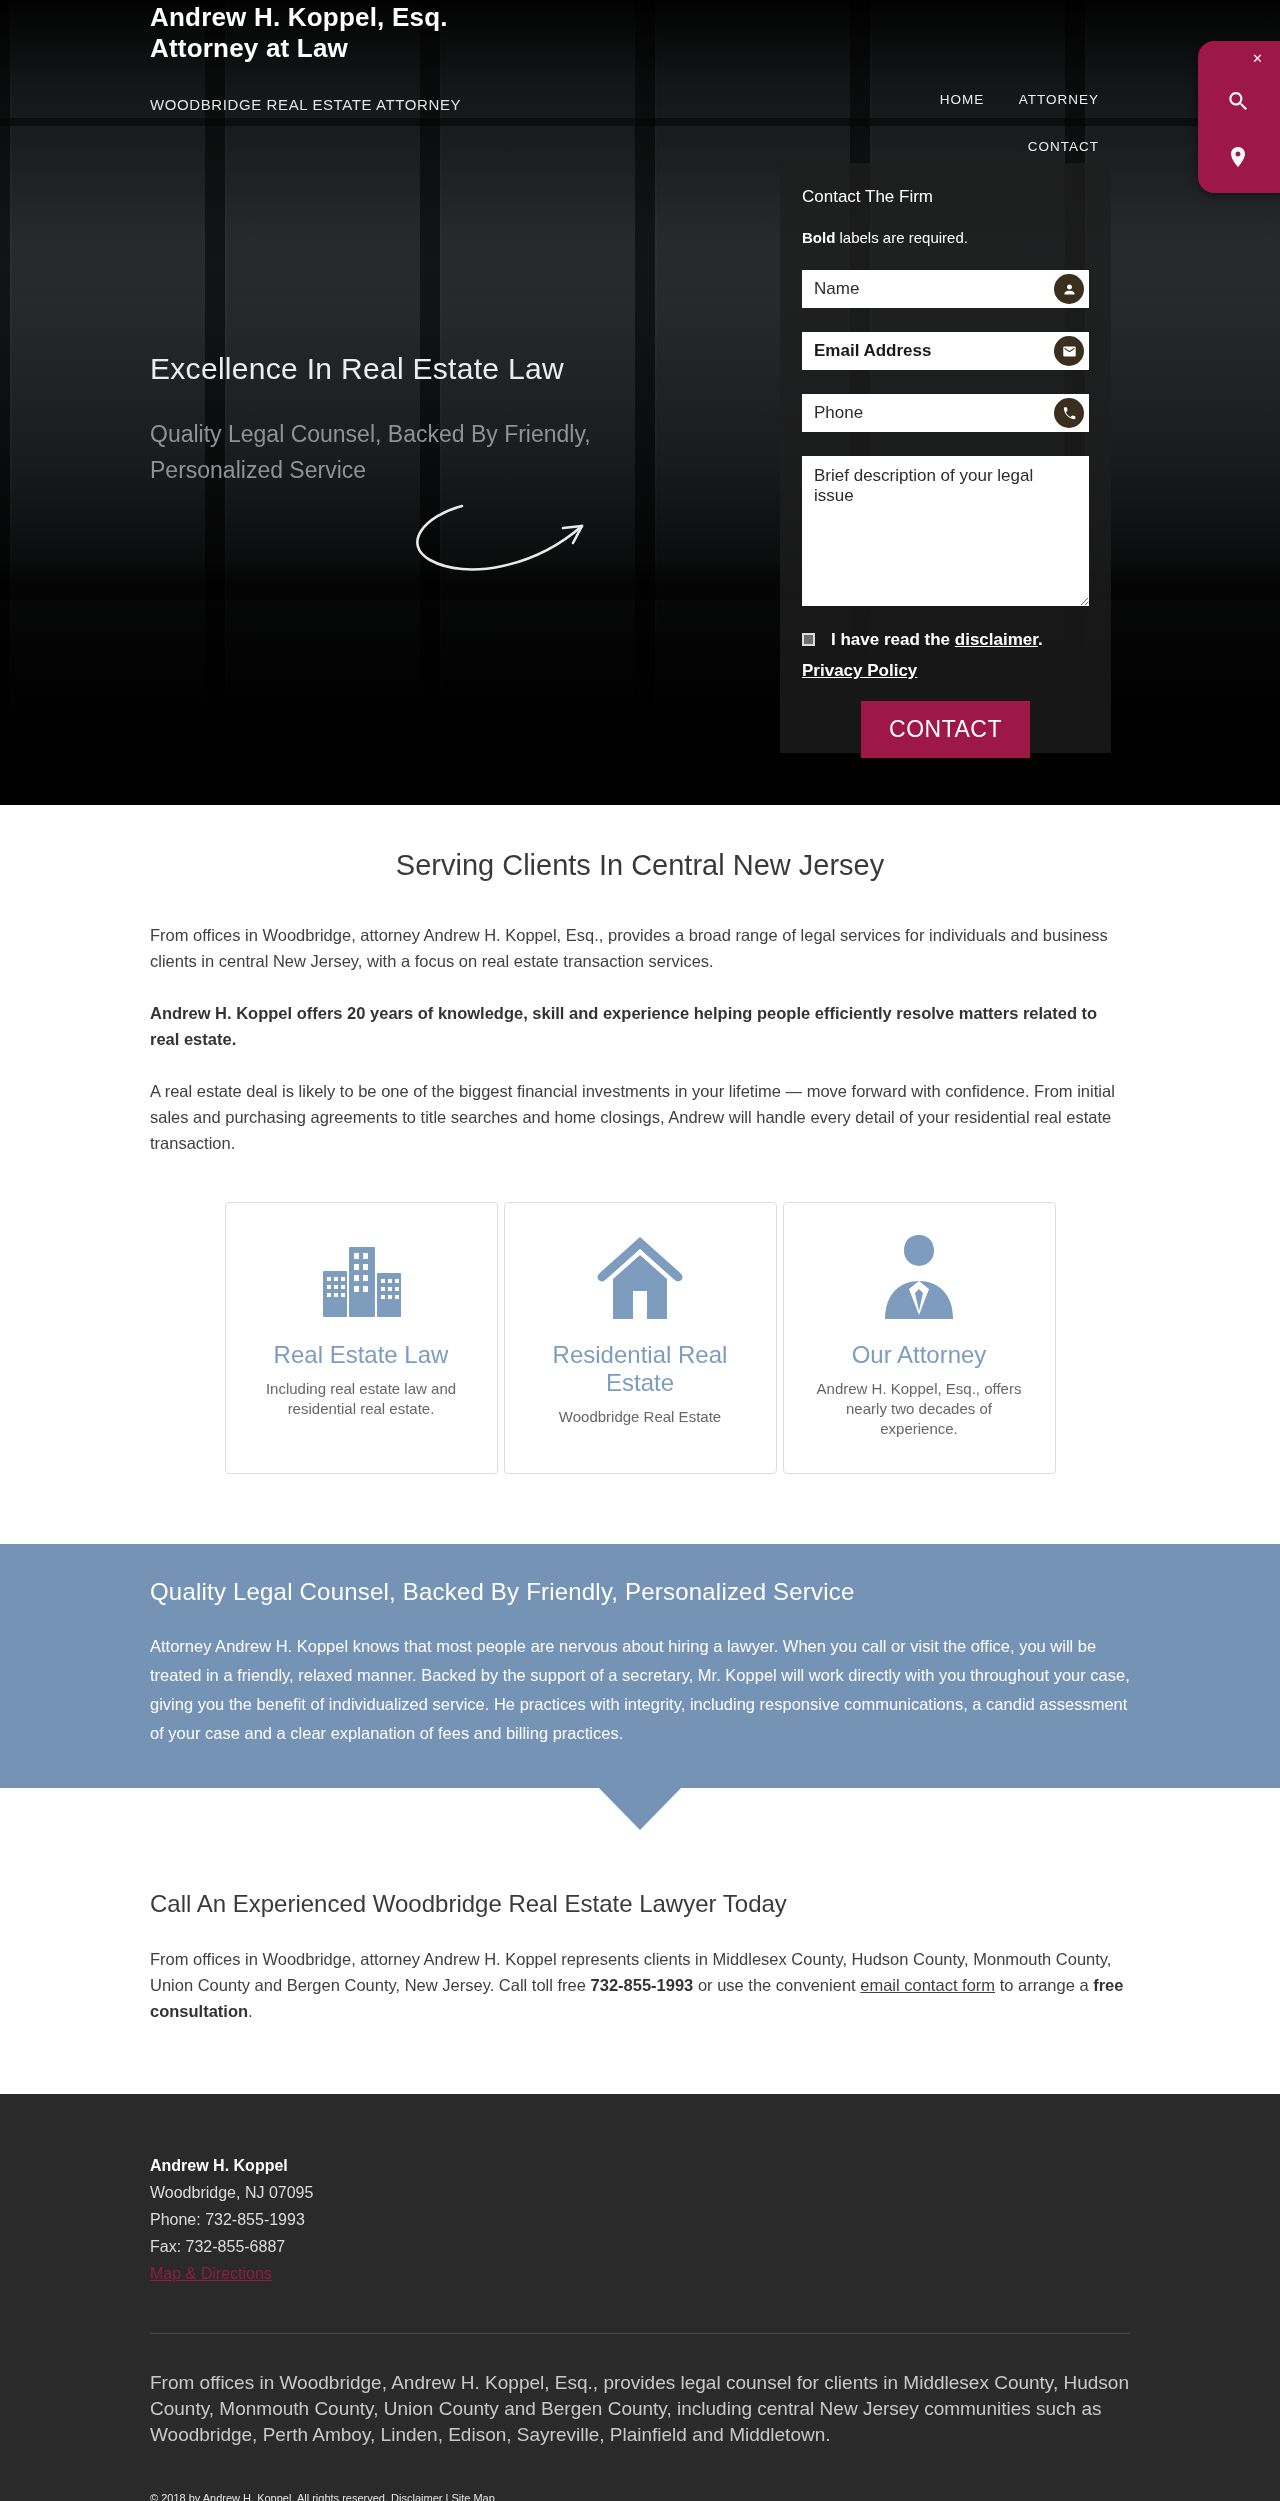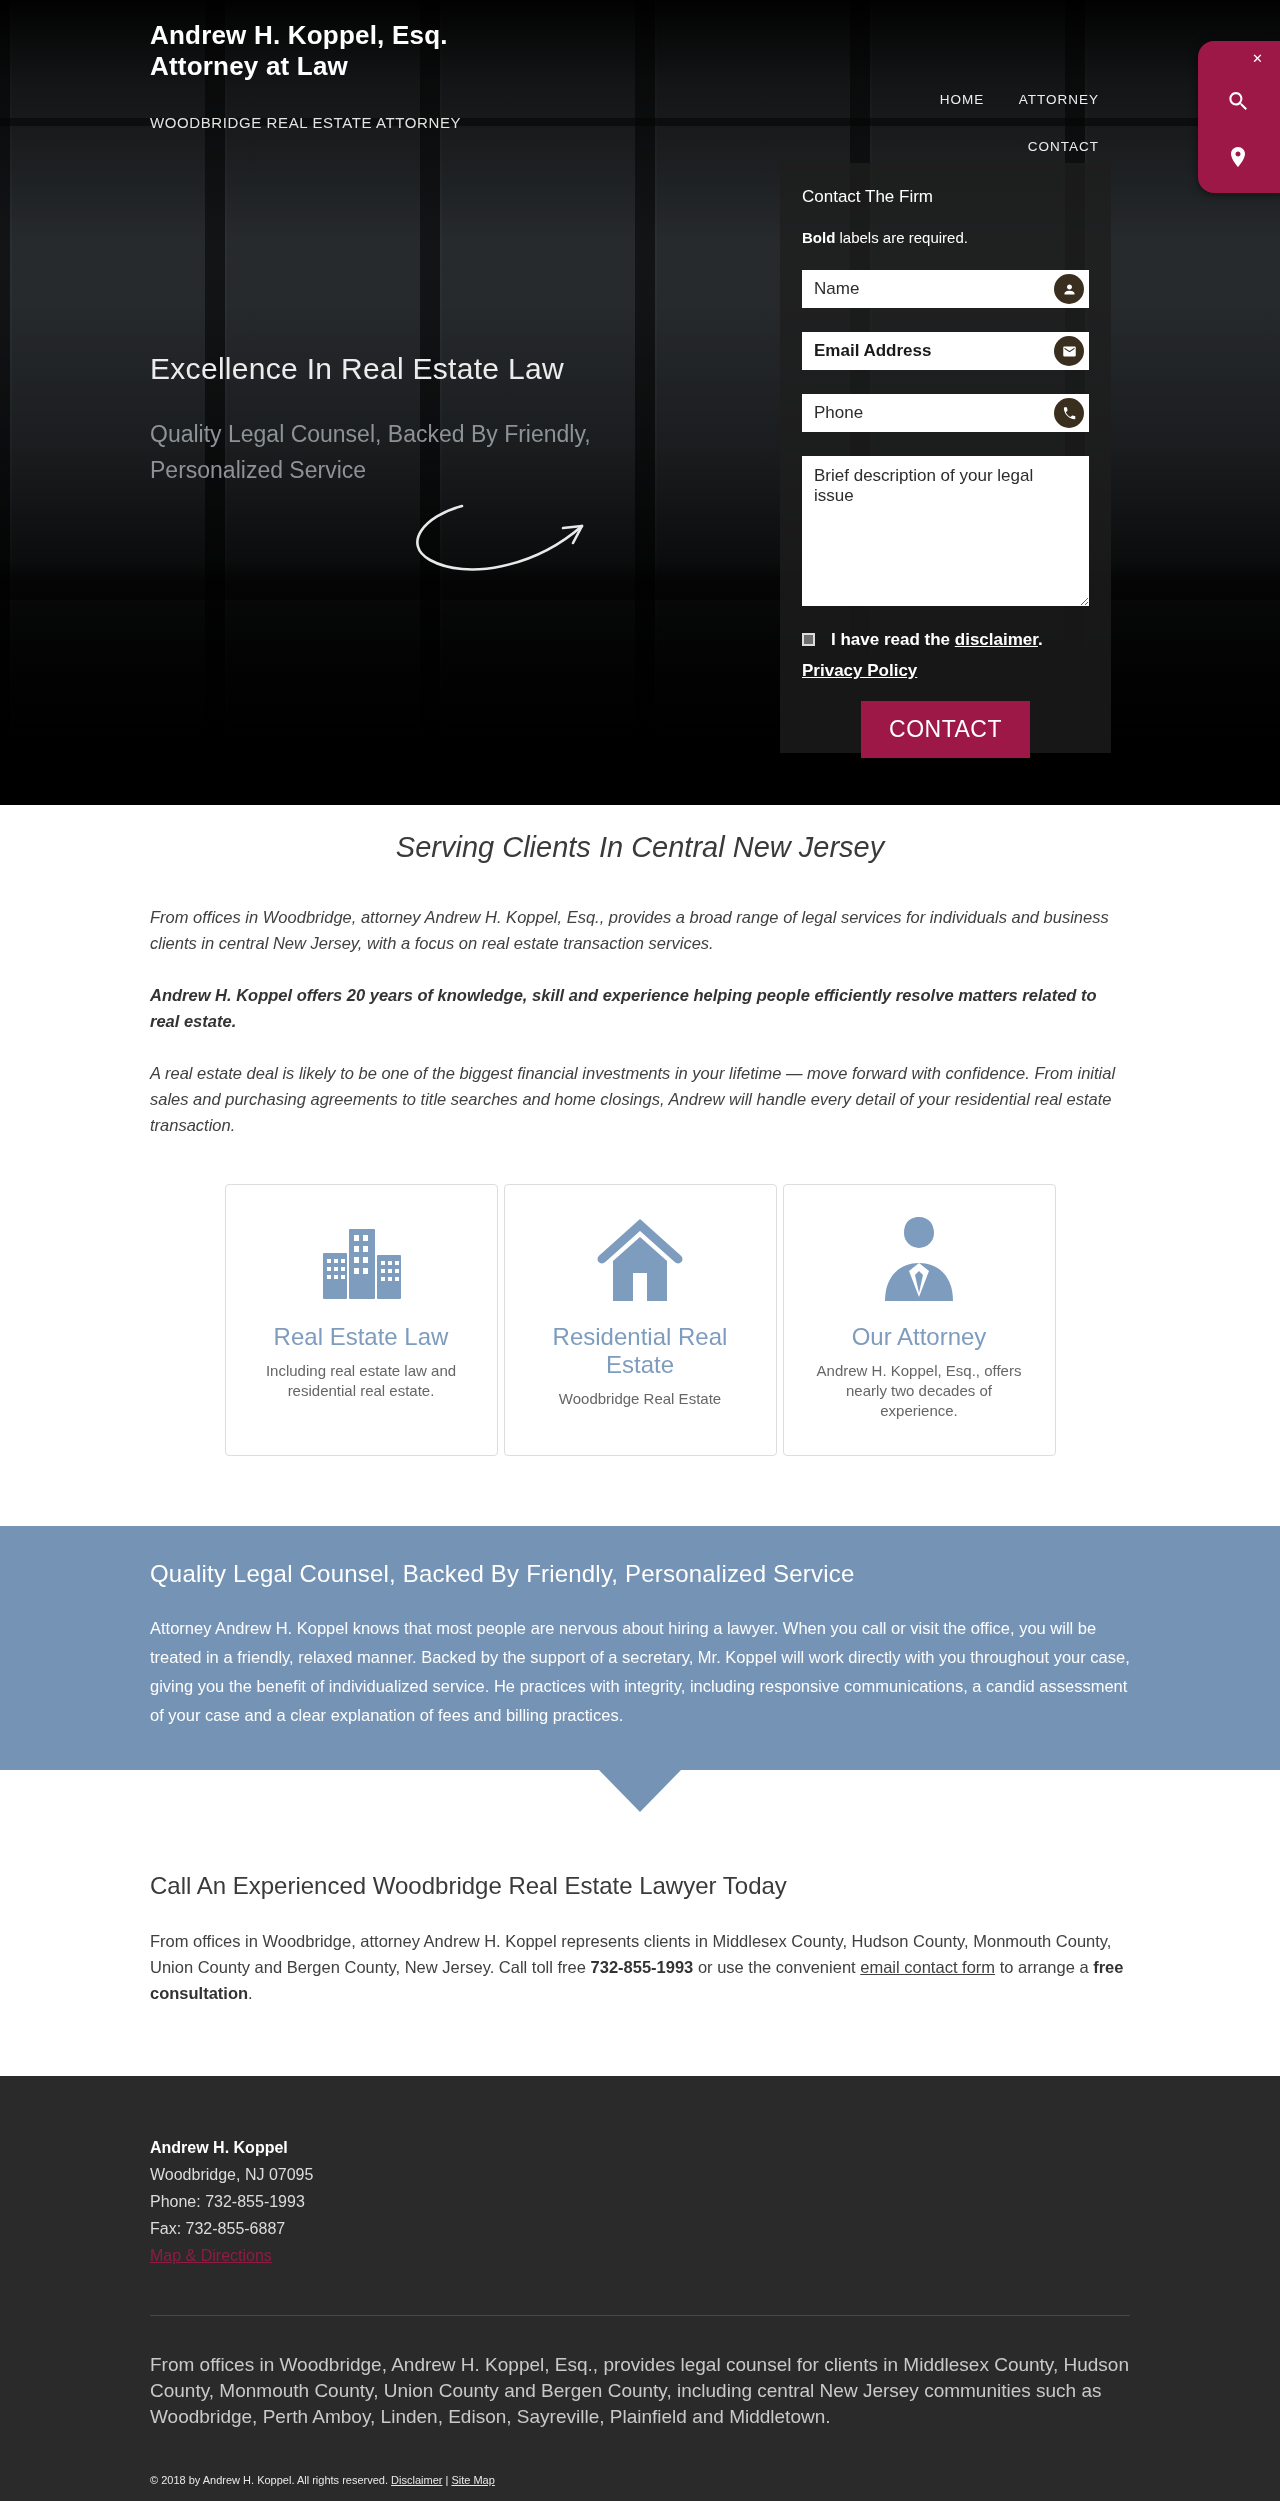--- a/index.html
+++ b/index.html
@@ -9,21 +9,21 @@
 
   
   .hero {
     position:relative; width:1280px; height:805px;
     background:
       linear-gradient(180deg, rgba(0,0,0,.95) 0%, rgba(5,5,5,.55) 10%, rgba(20,22,24,.15) 30%, rgba(0,0,0,.25) 55%, rgba(0,0,0,.75) 78%, #000 92%, #000 100%),
       linear-gradient(180deg, rgba(0,0,0,0) 0 118px, rgba(0,0,0,.55) 118px 126px, rgba(0,0,0,0) 126px 560px, rgba(0,0,0,.5) 580px 600px, rgba(0,0,0,0) 600px),
       repeating-linear-gradient(90deg, rgba(0,0,0,.55) 0 10px, rgba(120,125,128,.10) 10px 12px, rgba(60,64,66,.12) 12px 205px, rgba(0,0,0,.55) 205px 215px),
       linear-gradient(180deg, #1d2022 0%, #2a2e31 38%, #1c1f21 62%, #0b0c0c 82%, #000 100%);
   }
-  .brand { position:absolute; left:150px; top:20px; }
+  .brand { position:absolute; left:150px; top:2px; }
   .brand h1 { color:#fff; font-size:26px; line-height:31px; font-weight:bold; letter-spacing:.2px; }
   .brand .sub { margin-top:32px; color:#e3e3e3; font-size:15px; letter-spacing:.6px; }
   .top-nav { position:absolute; right:181px; top:90px; text-align:right; }
   .top-nav .row1 a { margin-left:30px; }
   .top-nav a { color:#eee; text-decoration:none; font-size:13.5px; letter-spacing:1px; cursor:pointer; }
   .top-nav .row2 { margin-top:29px; }
 
   
   .side-widget { position:absolute; right:-14px; top:41px; width:96px; height:152px; background:var(--accent); border-radius:16px; box-shadow:0 2px 8px rgba(0,0,0,.5); }
   .side-widget .close { position:absolute; left:54px; top:10px; color:#fff; font-size:13px; cursor:pointer; }
@@ -50,21 +50,21 @@
   .field textarea::placeholder { color:#2c2c2c; opacity:1; }
   .agree-row { margin-top:18px; color:#fff; font-size:17px; font-weight:bold; line-height:24px; }
   .agree-row .cb { display:inline-block; width:13px; height:13px; border:2px solid #ddd; background:#6e6e6e; vertical-align:-1px; margin-right:16px; cursor:pointer; }
   .agree-row a { color:#fff; cursor:pointer; }
   .privacy-line { margin-top:7px; }
   .privacy-line a { color:#fff; font-size:17px; font-weight:700; cursor:pointer; }
   .submit-btn { display:block; margin:18px auto 0; background:var(--accent); color:#fff; border:none; font-size:23px; padding:15px 28px; font-family:"Liberation Sans", sans-serif; letter-spacing:.5px; cursor:pointer; }
 
   
   .section-inner { width:980px; margin:0 auto; }
-  .intro { padding-top:26px;font-style:italic; }
+  .intro { padding-top:44px; }
   .intro h2 { text-align:center; color:#3a3a3a; font-size:29px; font-weight:400; }
   .intro .copy { margin-top:40px; }
   .intro p { color:#404040; font-size:16.5px; line-height:26px; margin-bottom:26px; }
   .intro p.strong { font-weight:bold; color:#333; }
 
   
   .cards { display:flex; width:831px; margin:46px auto 0; gap:6px; }
   .card { width:326px; border:1px solid #ddd; border-radius:4px; padding:28px 24px 34px; text-align:center; background:#fff; }
   .card .icn { height:92px; display:flex; align-items:flex-end; justify-content:center; margin-bottom:18px; }
   .card h3 { color:#7d9cbe; font-size:24px; font-weight:400; }

